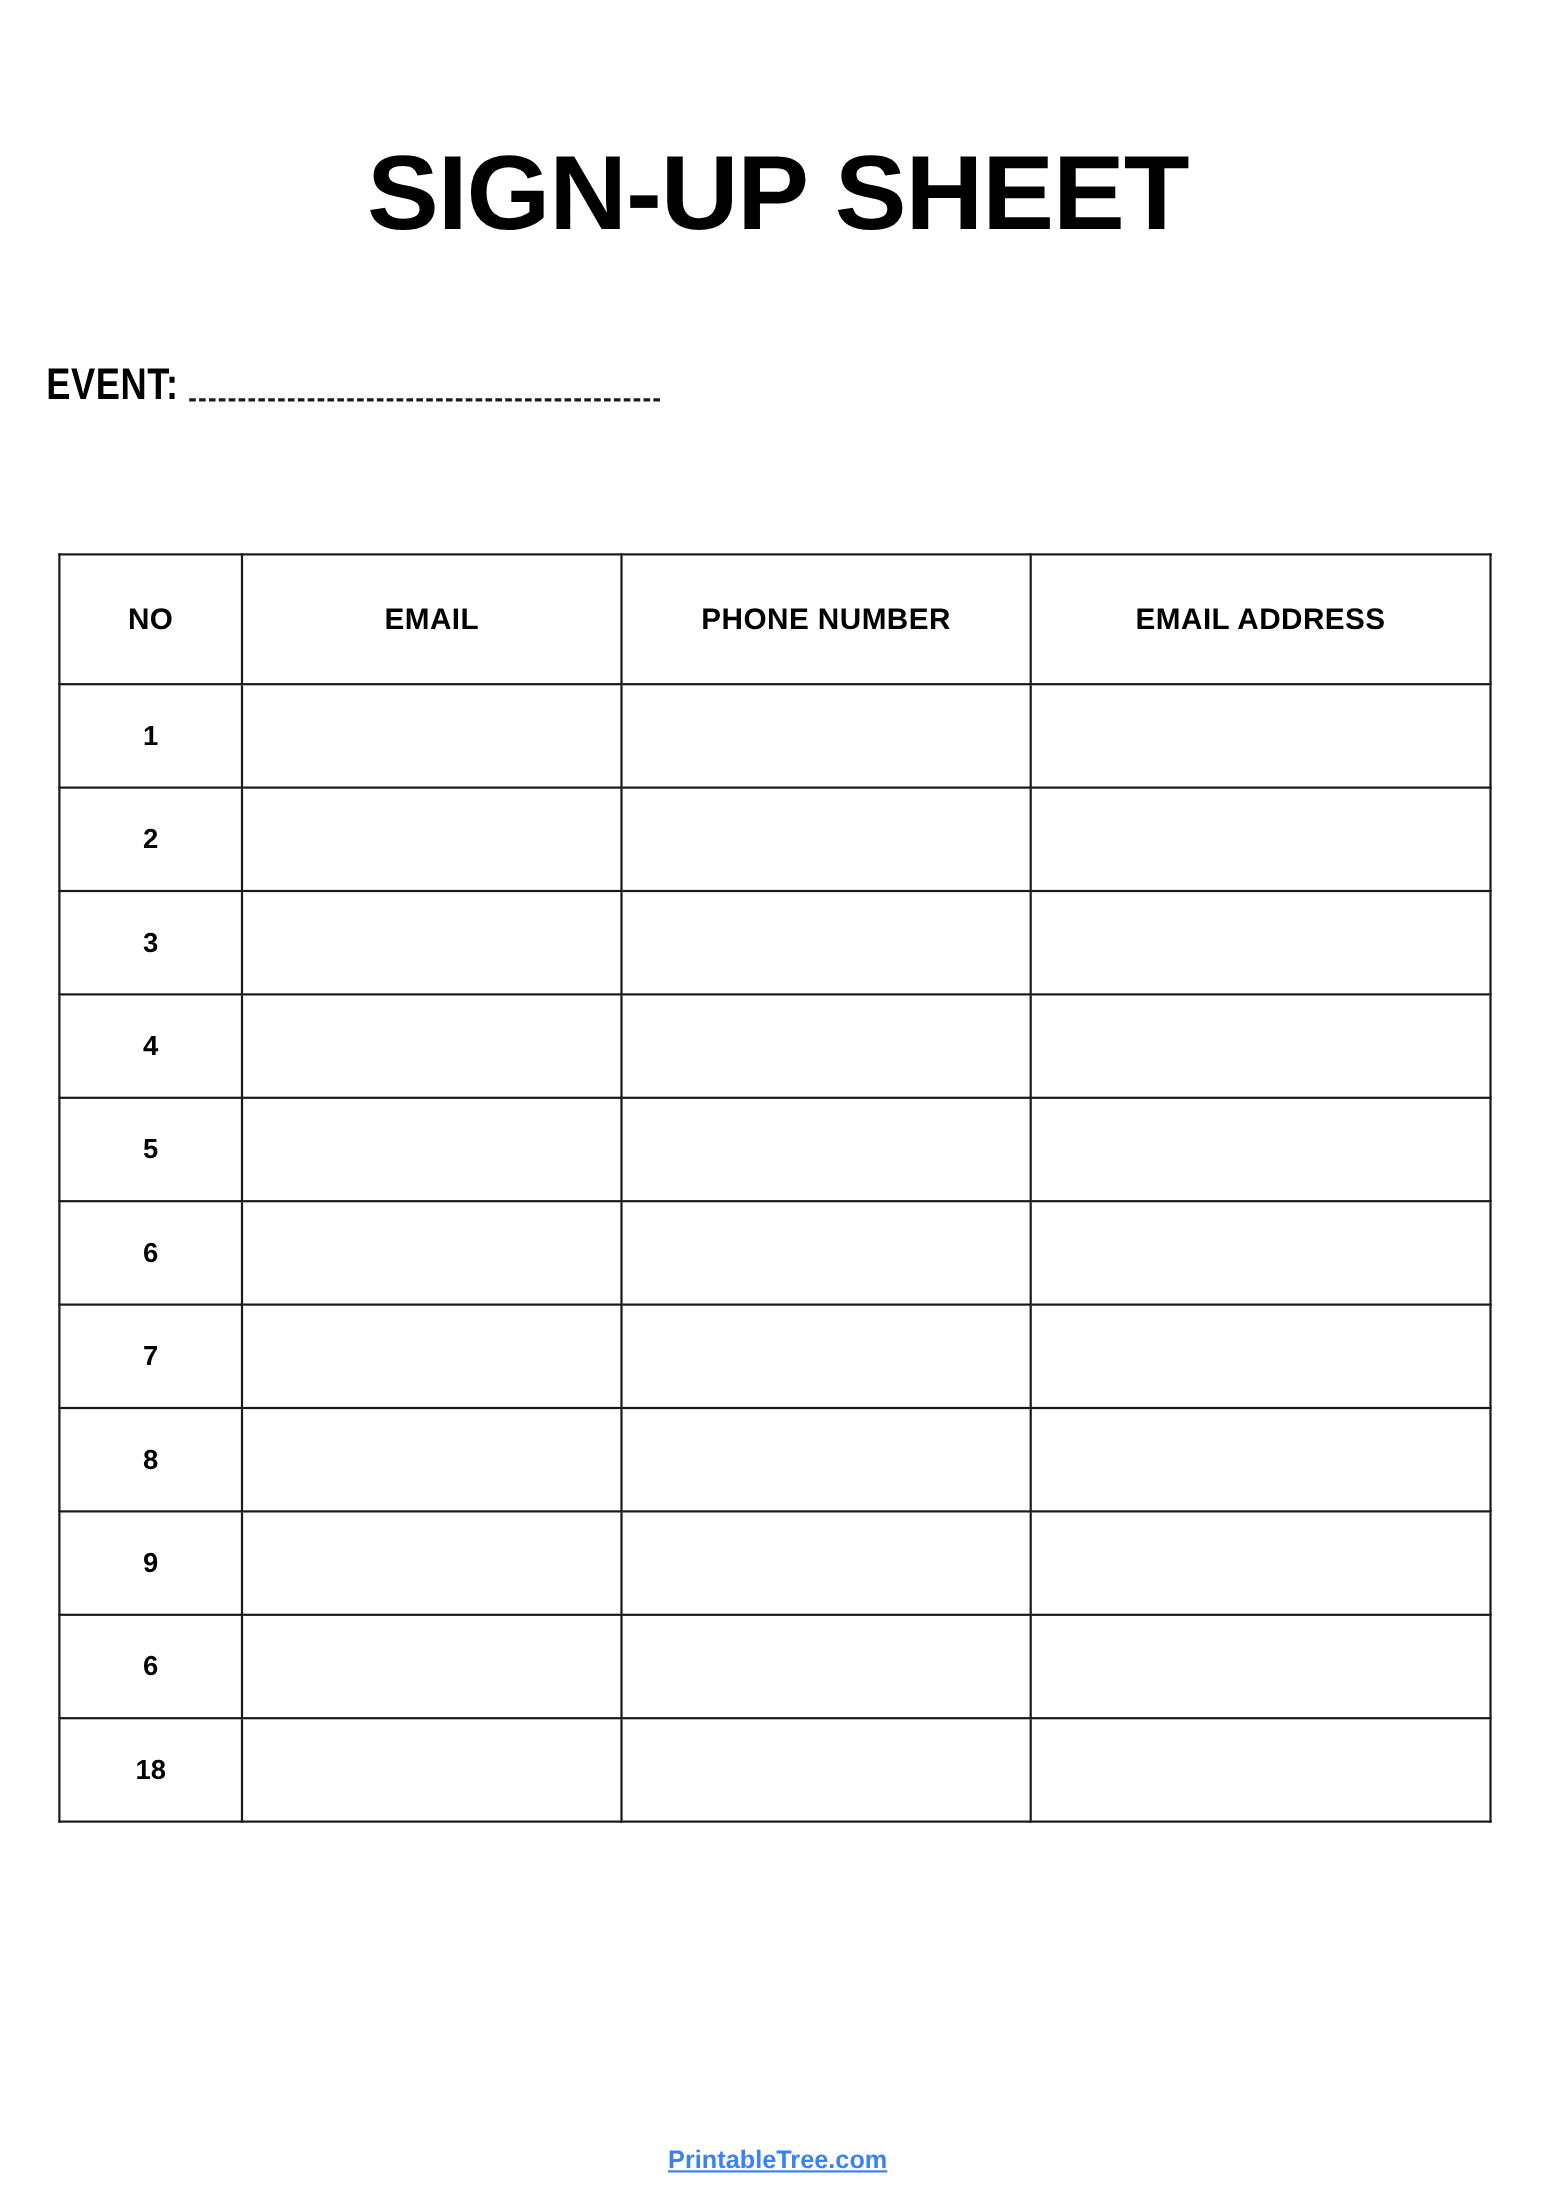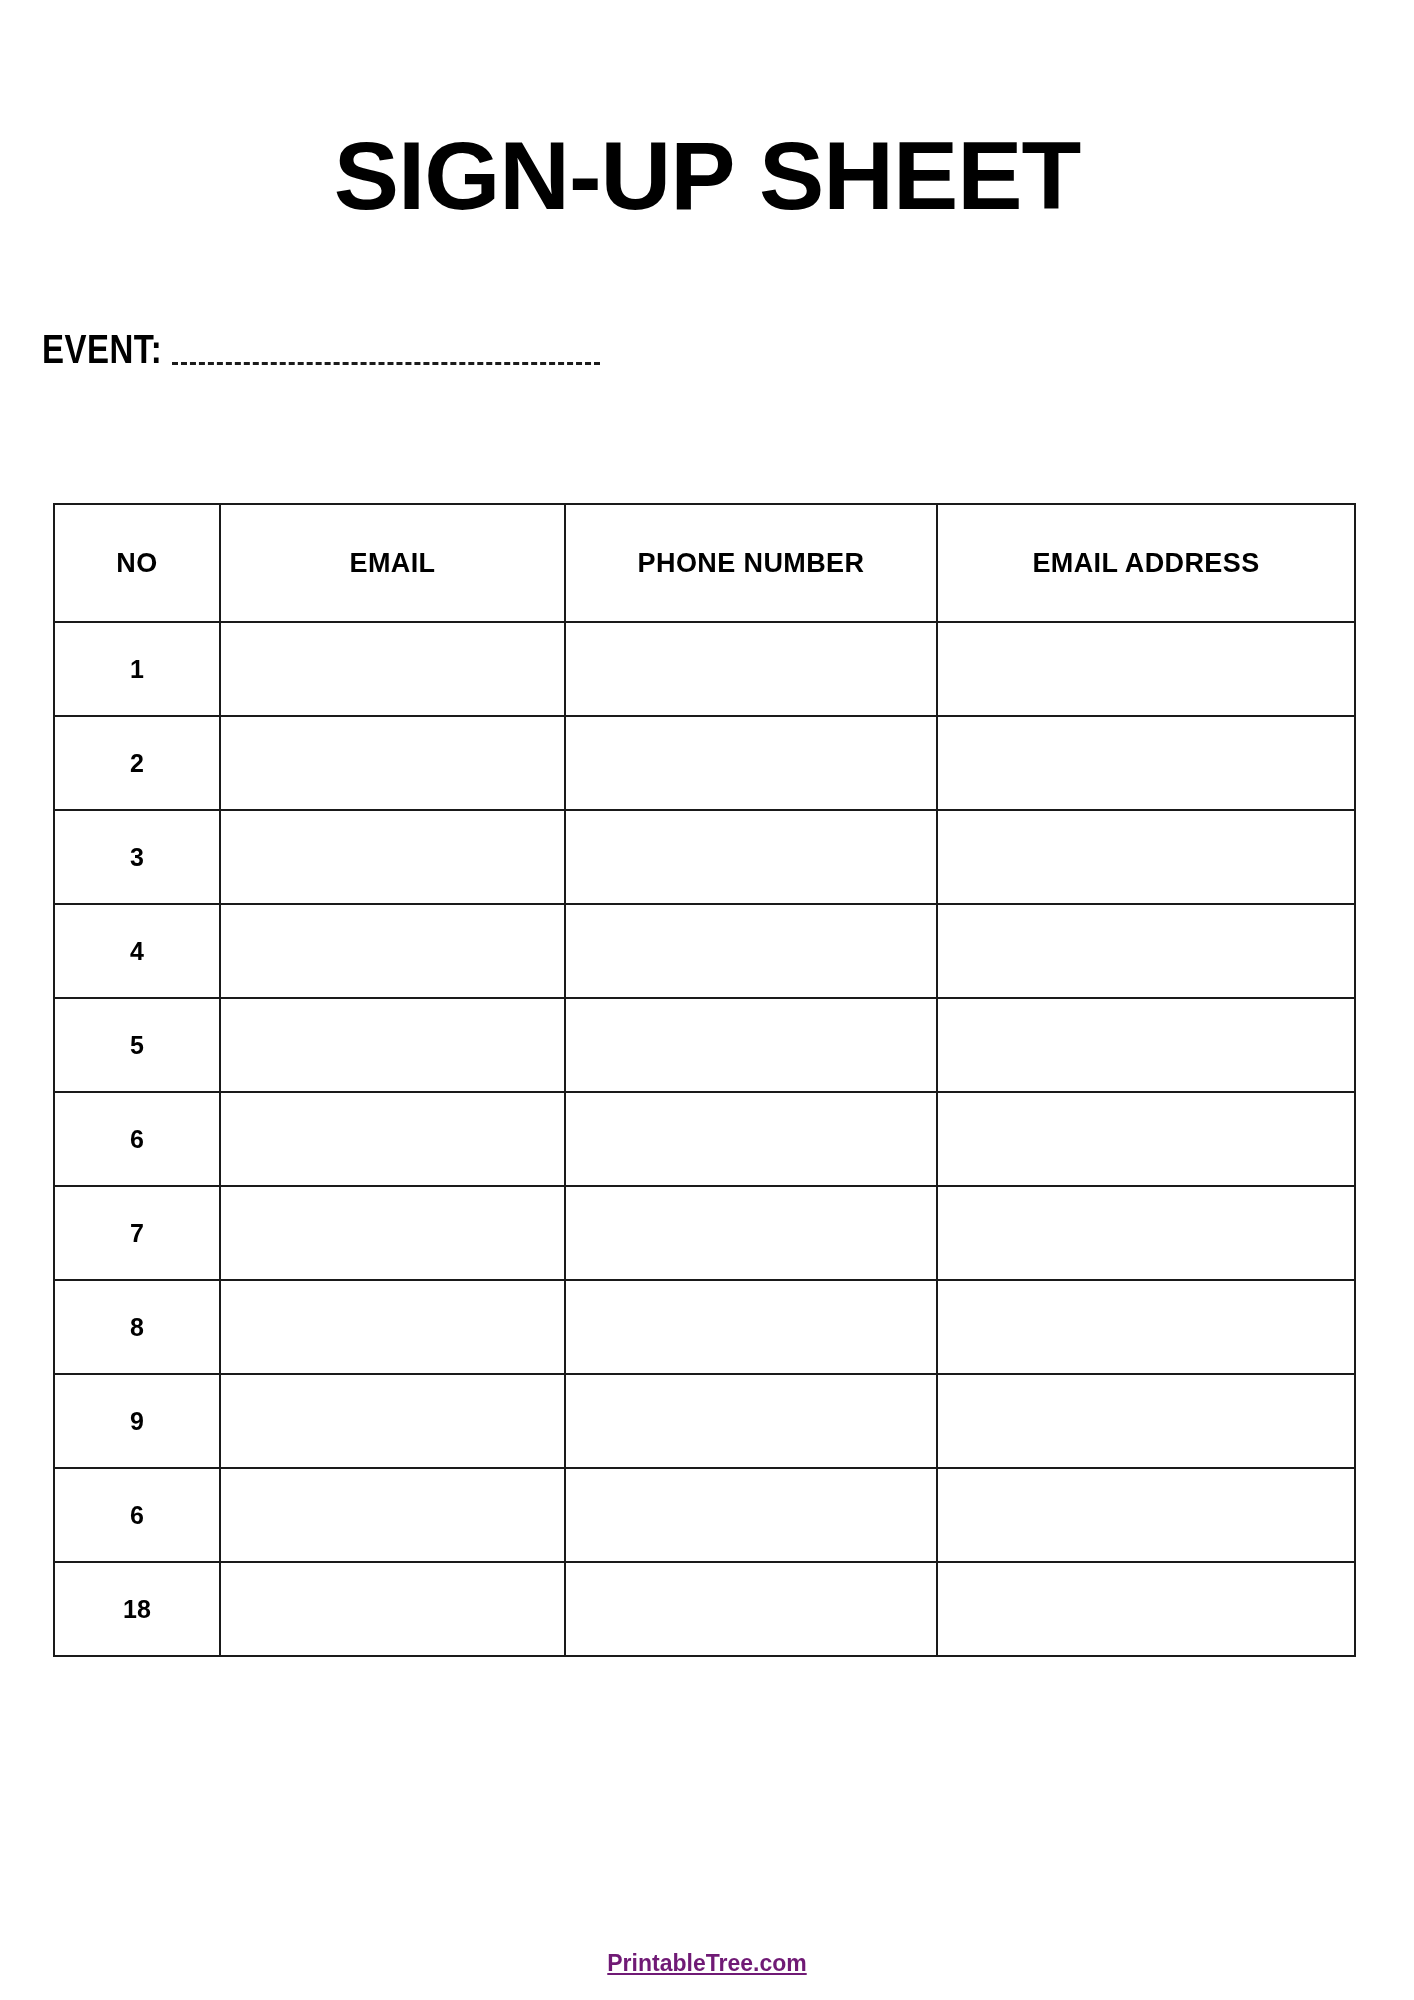--- a/index.html
+++ b/index.html
@@ -118,21 +118,21 @@
     top: 1950px;
     left: 0;
     width: 1414px;
     text-align: center;
   }
   .footer a,
   .footer .footer-link {
     font-family: "Liberation Sans", sans-serif;
     font-weight: bold;
     font-size: 23px;
-    color: #701a75;
+    color: #3b82f6;
     text-decoration: underline;
     cursor: pointer;
   }
 </style>
 </head>
 <body>
 
 <div class="page">
 
   <h1 class="title">SIGN-UP SHEET</h1>

